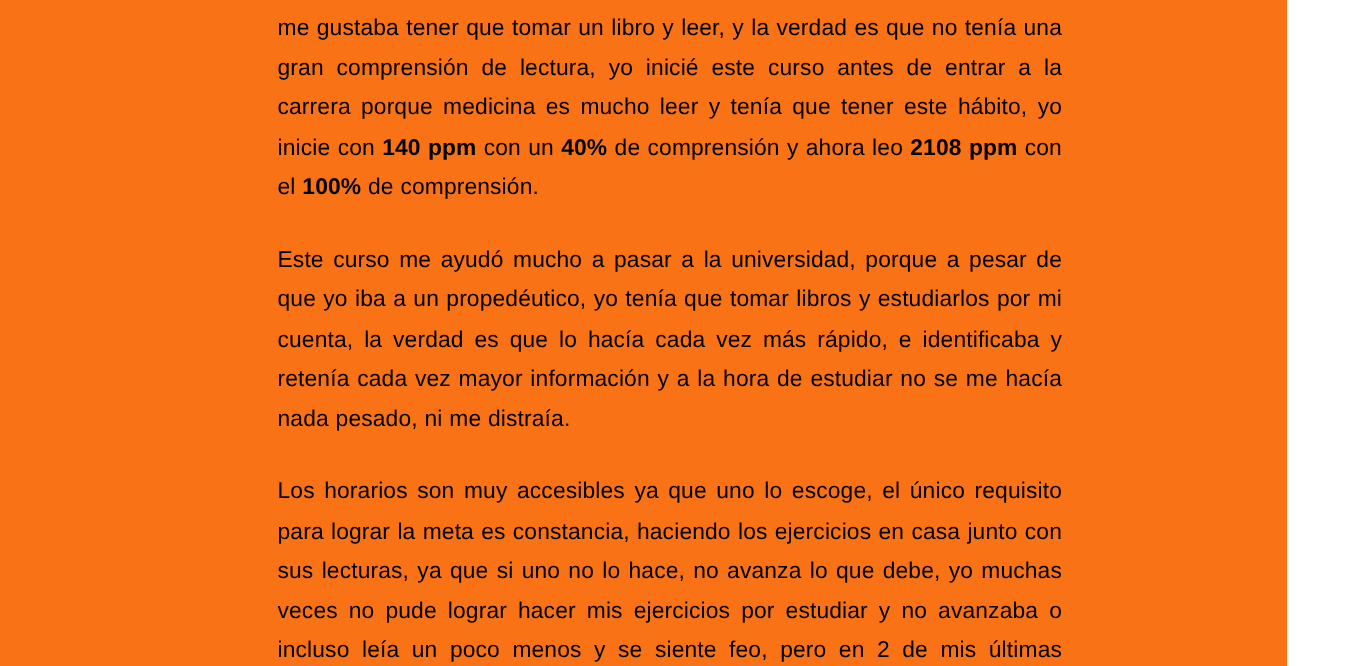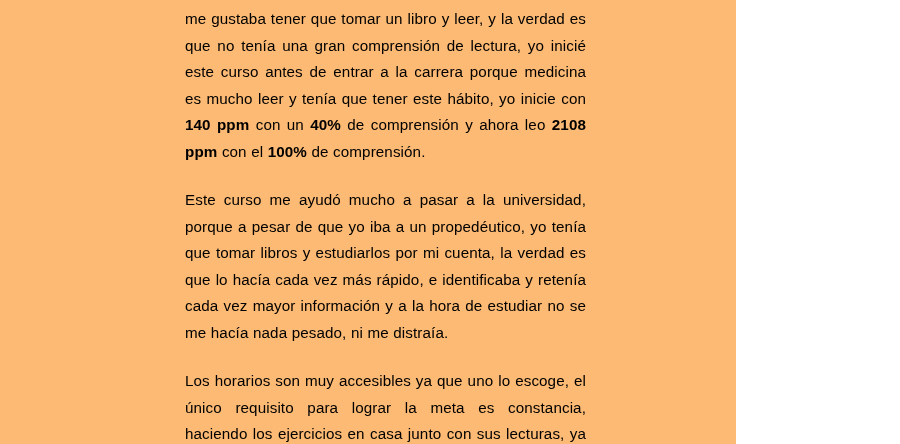--- a/index.html
+++ b/index.html
@@ -9,23 +9,23 @@
   }
   body {
     width: 900px;
     height: 444px;
     overflow: hidden;
     font-family: "Liberation Sans", sans-serif;
     color: #000000;
   }
   .page {
     position: relative;
-    width: 736px;
+    width: 858px;
     height: 444px;
-    background: #fdba74;
+    background: #f97316;
     box-sizing: border-box;
     padding: 0 150px 0 185px;
   }
   .doc-body {
     padding-top: 6px;
   }
   p.para {
     margin: 0 0 22px 0;
     font-size: 15.2px;
     line-height: 26.5px;

